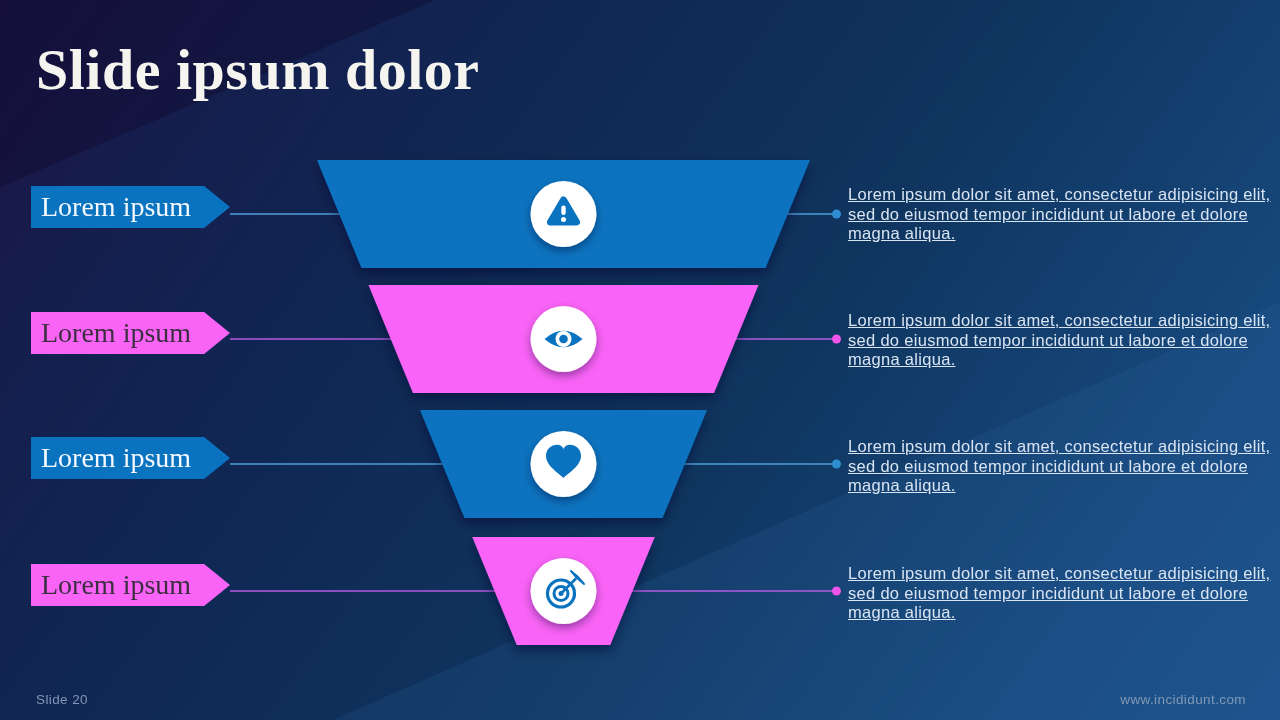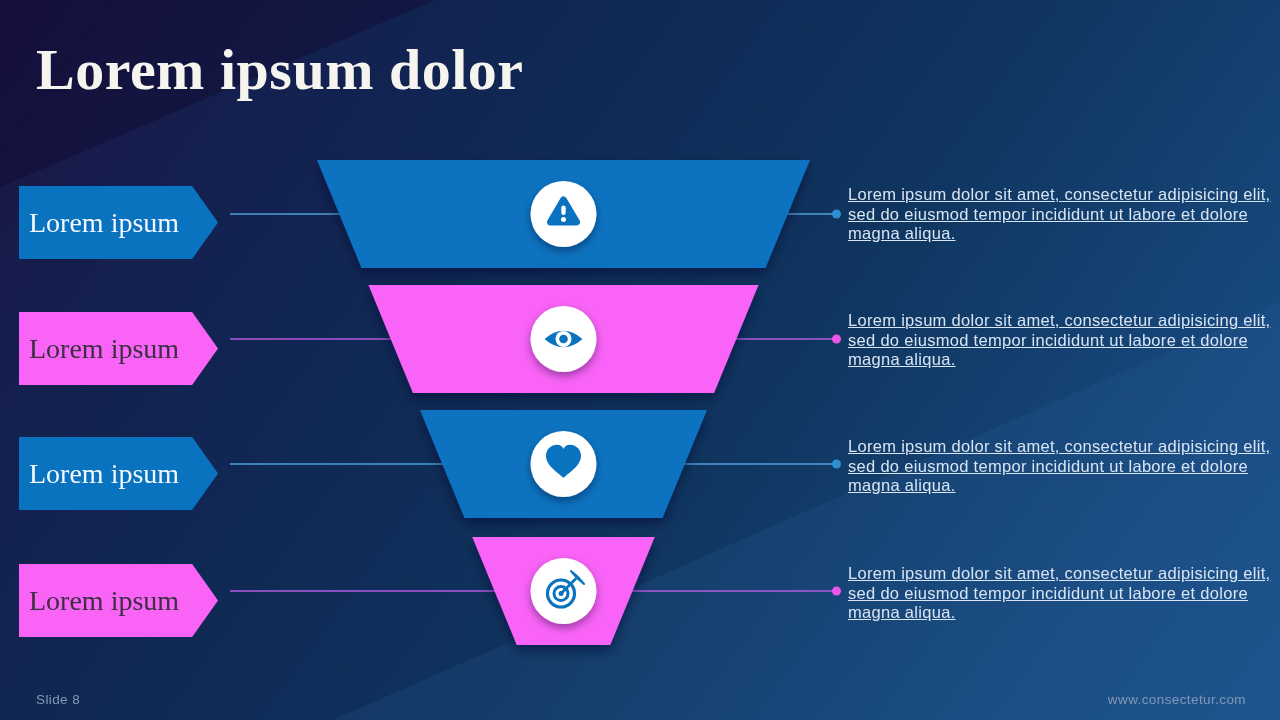--- a/index.html
+++ b/index.html
@@ -17,21 +17,21 @@
     position:absolute;inset:0;
     background:rgba(16,10,48,0.45);
     clip-path:polygon(0 0,34% 0,0 26%);
   }
   .title{
     position:absolute;left:36px;top:36px;margin:0;
     font-family:"Liberation Serif",serif;font-weight:700;
     font-size:58px;letter-spacing:0.5px;color:#f6f4ef;
   }
   .tag{
-    position:absolute;left:19px;width:199px;height:73px;
+    position:absolute;left:31px;width:199px;height:42px;
     display:flex;align-items:center;padding-left:10px;box-sizing:border-box;
     clip-path:polygon(0 0,87% 0,100% 50%,87% 100%,0 100%);
     font-family:"Liberation Serif",serif;font-size:28px;
   }
   .tag.blue{background:#0a73c0;color:#f4f8ff;}
   .tag.pink{background:#f964f7;color:#3c2f42;}
   .tag1{top:186px;}.tag2{top:312px;}.tag3{top:437px;}.tag4{top:564px;}
   .desc{
     position:absolute;left:848px;width:424px;
     font-size:16.5px;line-height:19.5px;color:#d9e4f2;letter-spacing:0.3px;text-decoration:underline;
@@ -44,21 +44,21 @@
   .footer.left{left:36px;}
   .footer.right{right:34px;}
 </style>
 </head>
 <body>
 
 <div class="slide">
   <div class="bg-diag-br"></div>
   <div class="bg-diag-tl"></div>
 
-  <h1 class="title">Lorem ipsum dolor</h1>
+  <h1 class="title">Slide ipsum dolor</h1>
 
   <svg class="funnel-svg" width="1280" height="720" viewBox="0 0 1280 720">
     <defs>
       <filter id="shadow" x="-20%" y="-20%" width="140%" height="160%">
         <feDropShadow dx="0" dy="6" stdDeviation="6" flood-color="#02102a" flood-opacity="0.45"></feDropShadow>
       </filter>
       <filter id="softshadow" x="-40%" y="-40%" width="180%" height="180%">
         <feDropShadow dx="0" dy="4" stdDeviation="4" flood-color="#02102a" flood-opacity="0.4"></feDropShadow>
       </filter>
     </defs>
@@ -119,15 +119,15 @@
   </div>
   <div class="tag pink tag4">
     <span>Lorem ipsum</span>
   </div>
 
   <div class="desc desc1">Lorem ipsum dolor sit amet, consectetur adipisicing elit, sed do eiusmod tempor incididunt ut labore et dolore magna aliqua.</div>
   <div class="desc desc2">Lorem ipsum dolor sit amet, consectetur adipisicing elit, sed do eiusmod tempor incididunt ut labore et dolore magna aliqua.</div>
   <div class="desc desc3">Lorem ipsum dolor sit amet, consectetur adipisicing elit, sed do eiusmod tempor incididunt ut labore et dolore magna aliqua.</div>
   <div class="desc desc4">Lorem ipsum dolor sit amet, consectetur adipisicing elit, sed do eiusmod tempor incididunt ut labore et dolore magna aliqua.</div>
 
-  <div class="footer left">Slide 8</div>
-  <div class="footer right">www.consectetur.com</div>
+  <div class="footer left">Slide 20</div>
+  <div class="footer right">www.incididunt.com</div>
 </div>
 
 </body></html>

